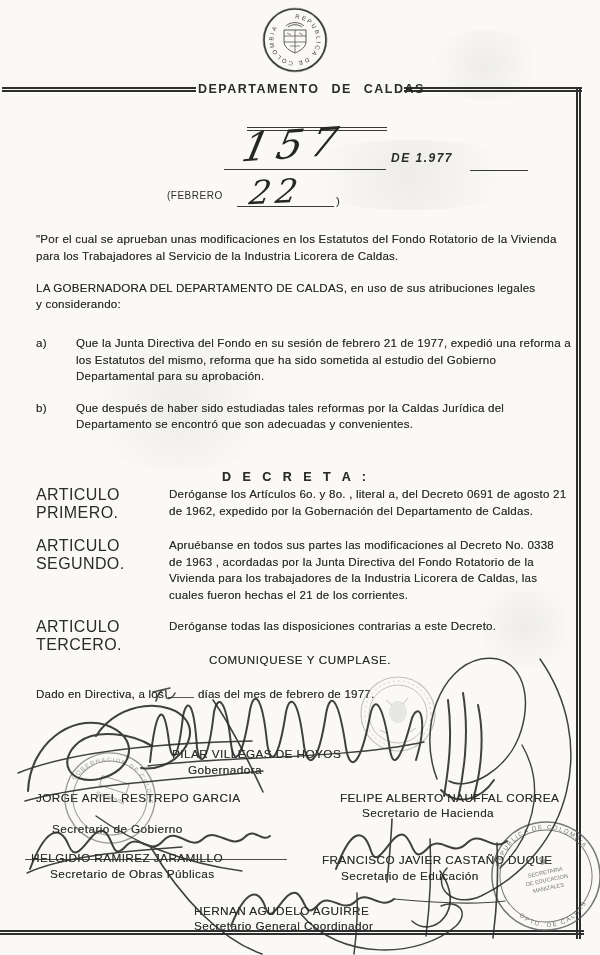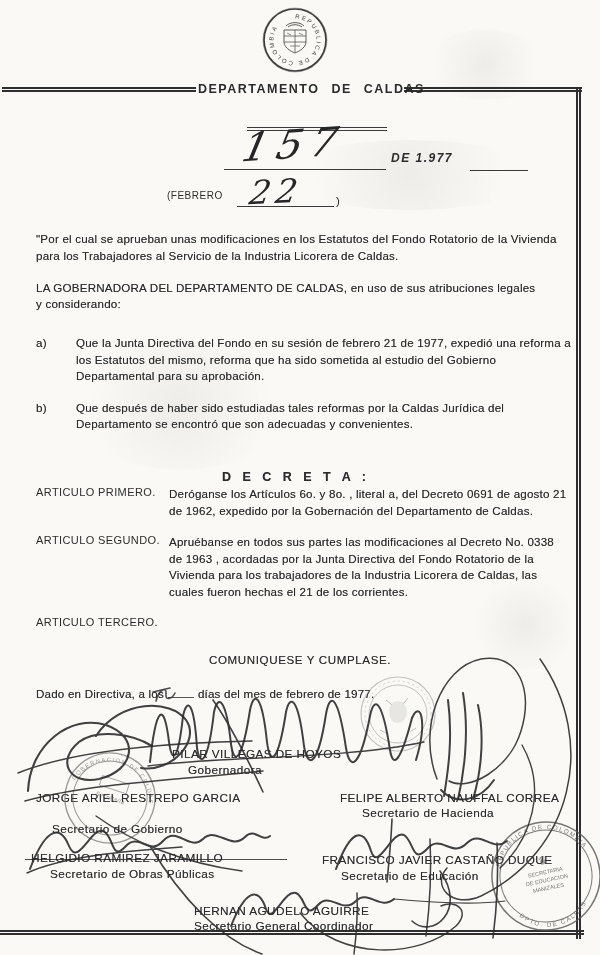--- a/index.html
+++ b/index.html
@@ -3,21 +3,21 @@
 <meta charset="utf-8">
 <style>
   html,body{margin:0;padding:0;background:#e8e6e1;}
   .page{
     position:relative;width:600px;height:955px;overflow:hidden;
     background:#faf9f5;
     font-family:"Liberation Sans",sans-serif;color:#2b2b2b;
   }
   .abs{position:absolute;}
   .t{font-size:11.6px;line-height:16.6px;letter-spacing:.2px;text-shadow:0 0 .4px rgba(40,40,40,.55);}
-  .lab{font-size:11px;letter-spacing:.4px;}
+  .lab{font-size:16px;letter-spacing:.4px;}
   .name{font-size:11.8px;letter-spacing:.4px;white-space:nowrap;text-shadow:0 0 .4px rgba(40,40,40,.5);}
   .title-lab{font-size:17px;font-weight:bold;font-style:italic;letter-spacing:3px;white-space:nowrap;}
   .year-lab{font-size:12px;font-weight:bold;font-style:italic;letter-spacing:1.5px;white-space:nowrap;}
   .hand{font-family:"DejaVu Serif",serif;font-style:italic;color:#262626;white-space:nowrap;}
   .rule-double{border-top:5px double #2f2f2f;height:0;}
   .vrule-double{border-left:5px double #2f2f2f;width:0;}
   .thinline{background:#3a3a3a;height:1.2px;}
   .dept{font-size:12.5px;font-weight:bold;letter-spacing:1.5px;word-spacing:7px;text-align:center;white-space:nowrap;}
   .decreta{font-size:12.5px;letter-spacing:4px;font-weight:bold;white-space:nowrap;text-shadow:0 0 .4px rgba(40,40,40,.5);}
   .consider-row{display:grid;grid-template-columns:40px 1fr;margin-bottom:15px;}
@@ -75,20 +75,21 @@
     <div class="article-row">
       <div class="lab">ARTICULO PRIMERO.</div>
       <div class="t">Deróganse  los Artículos  6o. y 8o. , literal a, del Decreto 0691 de agosto 21 de 1962, expedido por la Gobernación del Departamento de Caldas.</div>
     </div>
     <div class="article-row">
       <div class="lab">ARTICULO SEGUNDO.</div>
       <div class="t">Apruébanse en todos sus partes   las modificaciones al Decreto No. 0338 de 1963 , acordadas por la Junta  Directiva del Fondo Rotatorio de la Vivienda para los trabajadores de la Industria Licorera de Caldas, las cuales fueron hechas el 21 de los corrientes.</div>
     </div>
     <div class="article-row">
       <div class="lab">ARTICULO TERCERO.</div>
+      <div class="t">Deróganse  todas las disposiciones contrarias a este Decreto.</div>
     </div>
   </div>
 
   <div class="abs t" style="left:209px;top:652px;letter-spacing:.6px;">COMUNIQUESE Y CUMPLASE.</div>
 
   <div class="abs t" style="left:36px;top:686px;white-space:nowrap;">
     <span>Dado en Directiva, a los</span><span class="gapline"></span><span>días del mes de febrero de 1977.</span>
   </div>
 
   <div class="abs name" style="left:172px;top:747px;">PILAR VILLEGAS DE HOYOS</div>

